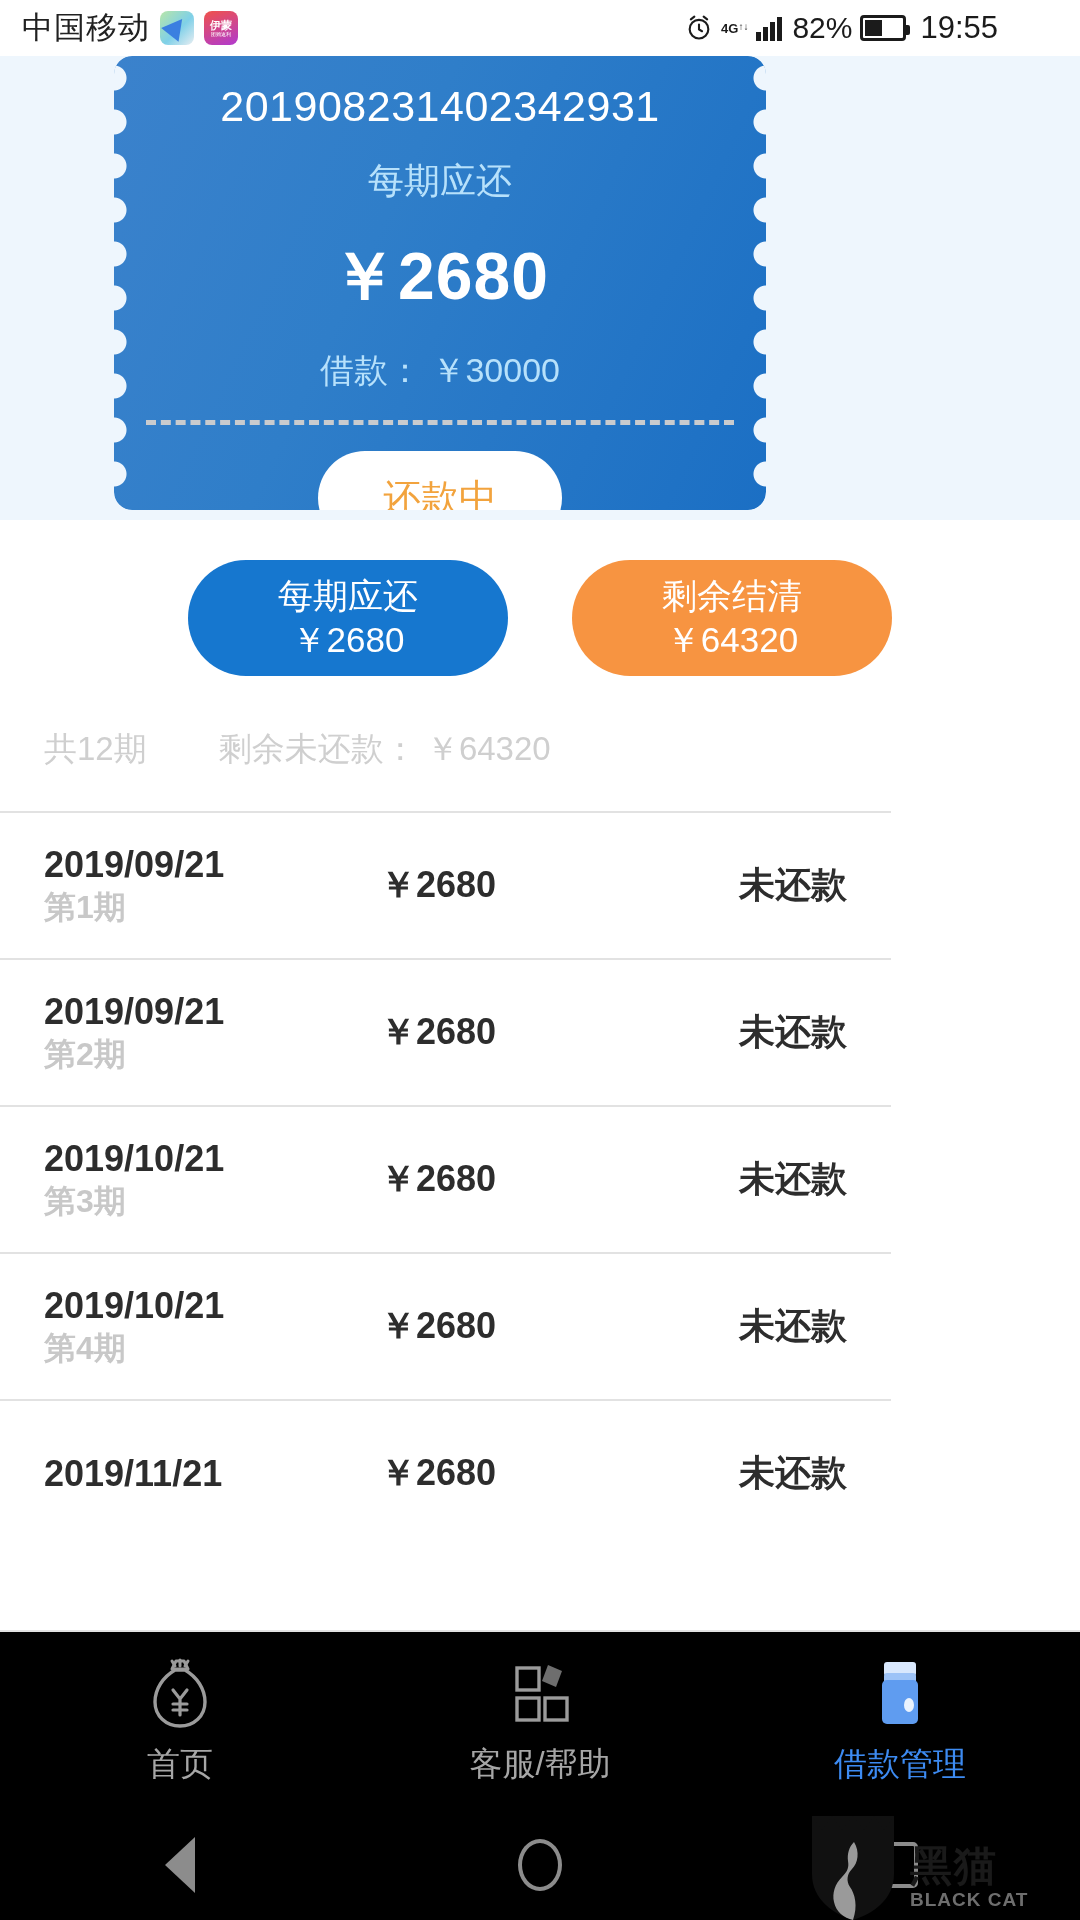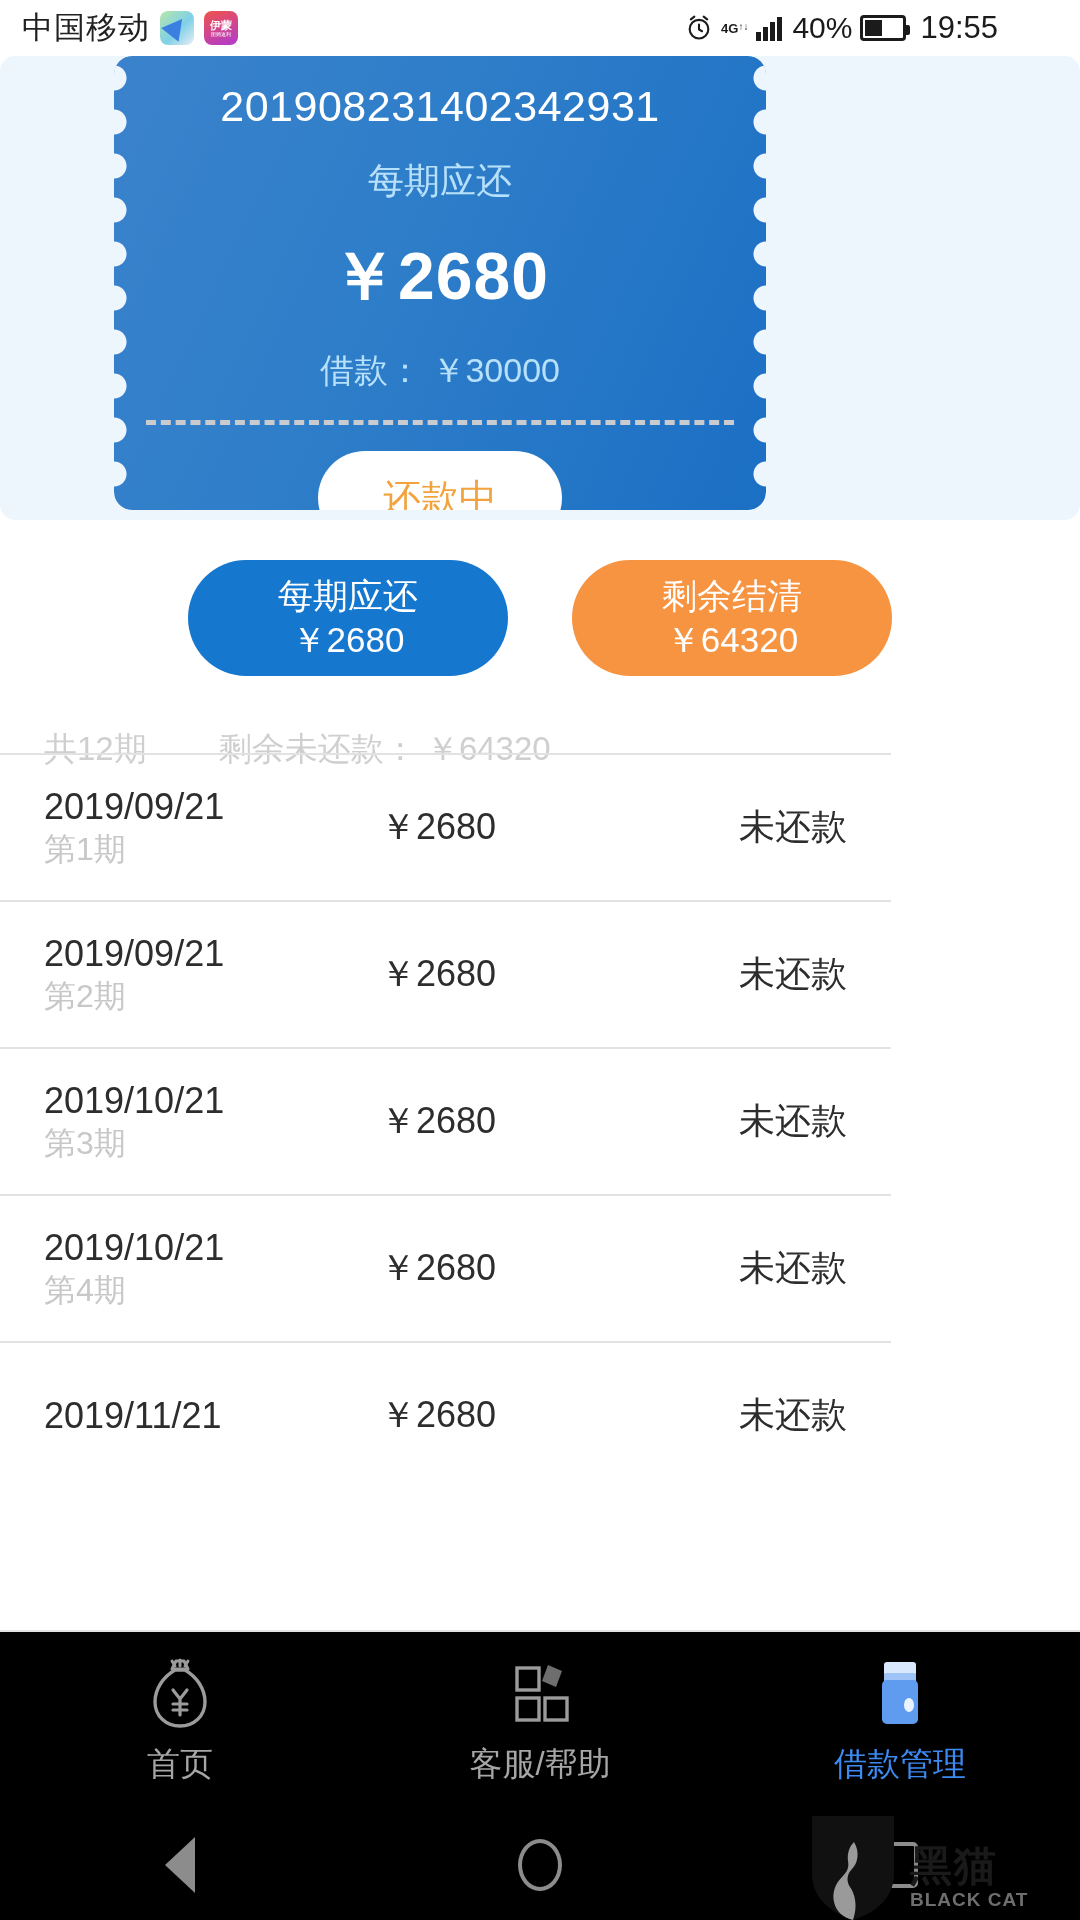--- a/index.html
+++ b/index.html
@@ -47,21 +47,20 @@
   .sb-batt-text { font-size: 30px; color:#1b1b1b; margin-left:2px; }
   .batt { width: 46px; height: 26px; border: 3px solid #1b1b1b; border-radius: 4px; position: relative; }
   .batt::after{content:"";position:absolute;right:-7px;top:7px;width:4px;height:10px;background:#1b1b1b;border-radius:0 2px 2px 0;}
   .batt i{position:absolute;left:2px;top:2px;bottom:2px;width:42%;background:#1b1b1b;}
   .sb-time { font-size: 31px; color:#1b1b1b; margin-left:6px; }
 
   
   .card-wrap {
     position: absolute; top: 56px; left: 0; width: 1080px; height: 464px;
     background: #eef6fd;
-    border-radius: 15px;
   }
   .ticket {
     position: absolute; left: 114px; top: 0; width: 652px; height: 454px;
     background: linear-gradient(115deg,#3b82cc 0%, #2f7ec9 40%, #1b6fc4 100%);
     border-radius: 18px;
     color: #fff; text-align: center;
     -webkit-mask-image:
       radial-gradient(circle 13px at 0px 22px, transparent 12px, #000 13px),
       radial-gradient(circle 13px at 0px 66px, transparent 12px, #000 13px),
       radial-gradient(circle 13px at 0px 110px, transparent 12px, #000 13px),
@@ -138,21 +137,21 @@
 
   
   .summary {
     position: absolute; top: 722px; left: 0; width: 916px; height: 55px;
     display: flex; align-items: center; color: #cfcfcf; font-size: 33px;
   }
   .summary .s1 { margin-left: 44px; }
   .summary .s2 { margin-left: 72px; }
 
   
-  .list { position: absolute; top: 753px; left: 0; width: 891px; }
+  .list { position: absolute; top: 811px; left: 0; width: 891px; font-weight: bold; }
   .row {
     height: 147px; border-top: 2px solid #e2e2e2;
     display: flex; align-items: center; position: relative;
   }
   .row .c-date { width: 380px; padding-left: 44px; }
   .row .c-date .d { font-size: 36px; color: #2d2d2d; line-height: 1.25; }
   .row .c-date .p { font-size: 32px; color: #c8c8c8; line-height: 1.3; }
   .row .c-amt { width: 330px; font-size: 36px; color: #2d2d2d; }
   .row .c-st { flex: 1; text-align: right; padding-right: 44px; font-size: 36px; color: #2d2d2d; }
 
@@ -210,21 +209,21 @@
       <span class="ic-4g">
         <span>4G</span>
         <span style="font-size:10px">↑↓</span>
       </span>
       <span class="bars">
           <i></i>
           <i></i>
           <i></i>
           <i></i>
         </span>
-      <span class="sb-batt-text">40%</span>
+      <span class="sb-batt-text">82%</span>
       <span class="batt">
           <i></i>
         </span>
       <span class="sb-time">19:55</span>
     </div>
   </div>
 
   <div class="card-wrap">
     <div class="ticket">
       <div class="t-order">201908231402342931</div>

